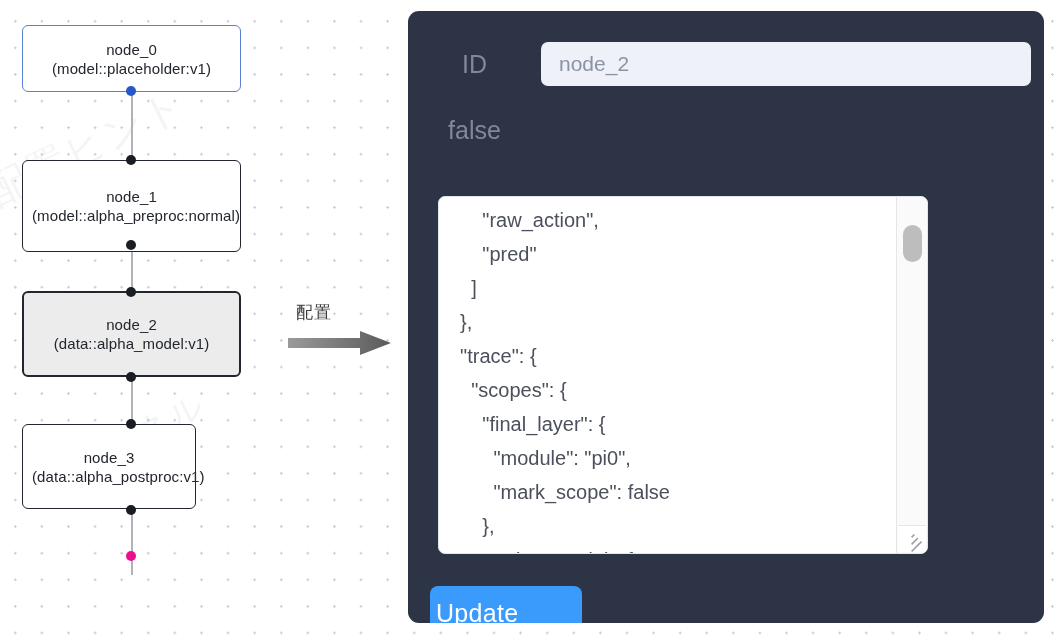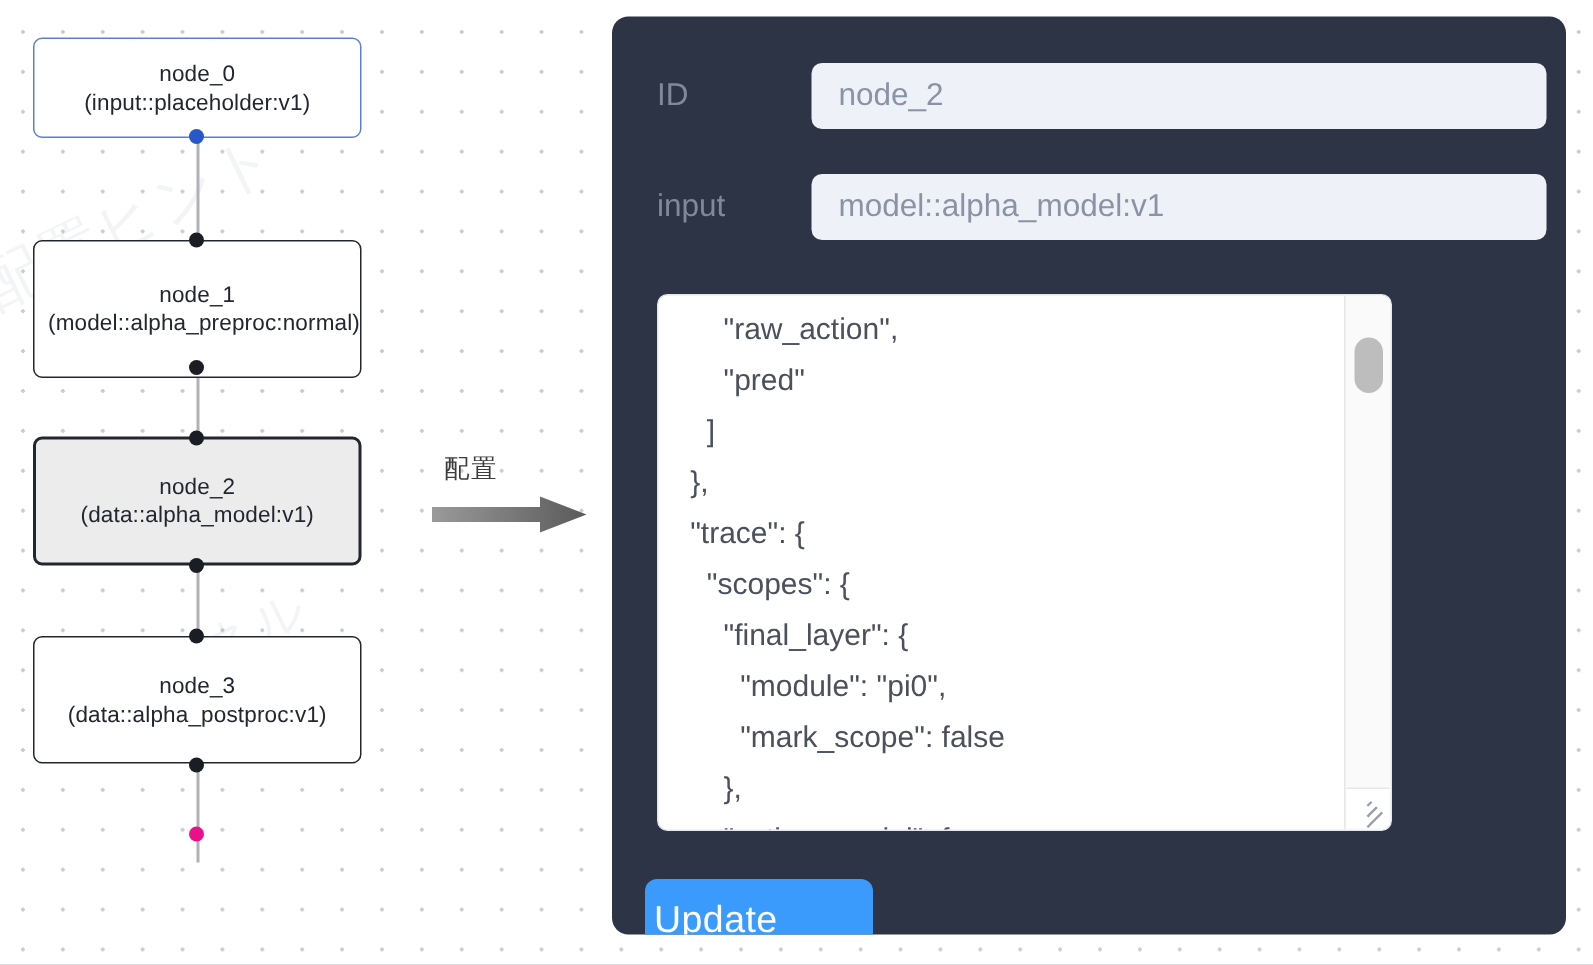--- a/index.html
+++ b/index.html
@@ -115,25 +115,25 @@
     box-sizing: border-box;
     overflow: hidden;
   }
   .field-row {
     position: absolute;
     display: flex;
     align-items: center;
   }
   .field-label {
     width: 103px;
-    text-align: left;
+    text-align: center;
     padding-right: 30px;
     box-sizing: border-box;
     color: #808899;
-    font-size: 21px;
+    font-size: 25px;
     font-family: "Liberation Sans", sans-serif;
   }
   .field-input {
     box-sizing: border-box;
     background: #eef1f7;
     border: none;
     border-radius: 7px;
     color: #8a93a5;
     font-size: 21px;
     padding: 0 18px;
@@ -232,37 +232,37 @@
   <div class="wm w2">設定パネル</div>
   <div class="wm w3">設定ヒント</div>
   <div class="wm w4">配置パネル</div>
 
   <div class="edge" style="left:131px; top:90px;  height:70px;"></div>
   <div class="edge" style="left:131px; top:244px; height:68px;"></div>
   <div class="edge" style="left:131px; top:376px; height:67px;"></div>
   <div class="edge" style="left:131px; top:509px; height:66px;"></div>
 
   <div class="node blue" style="left:22px; top:25px; width:219px; height:67px;">
-    <span class="ntext"><span>node_0</span><br><span>(input::placeholder:v1)</span></span>
+    <span class="ntext"><span>node_0</span><br><span>(model::placeholder:v1)</span></span>
   </div>
   <div class="handle blue" style="left:131px; top:91px;"></div>
 
   <div class="node plain" style="left:22px; top:160px; width:219px; height:92px;">
     <span class="ntext"><span>node_1</span><br><span>(model::alpha_preproc:normal)</span></span>
   </div>
   <div class="handle" style="left:131px; top:160px;"></div>
   <div class="handle" style="left:131px; top:245px;"></div>
 
   <div class="node sel" style="left:22px; top:291px; width:219px; height:86px;">
     <span class="ntext"><span>node_2</span><br><span>(data::alpha_model:v1)</span></span>
   </div>
   <div class="handle" style="left:131px; top:292px;"></div>
   <div class="handle" style="left:131px; top:377px;"></div>
 
-  <div class="node plain" style="left:22px; top:424px; width:219px; height:85px;align-items:center;">
+  <div class="node plain" style="left:22px; top:424px; width:174px; height:85px;align-items:center;">
     <span class="ntext"><span>node_3</span><br><span>(data::alpha_postproc:v1)</span></span>
   </div>
   <div class="handle" style="left:131px; top:424px;"></div>
   <div class="handle" style="left:131px; top:510px;"></div>
 
   <div class="handle pink" style="left:131px; top:556px;"></div>
 
   <div id="arrow-label">配置</div>
   <svg id="arrow-shape" viewBox="0 0 103 26">
     <defs>
@@ -275,22 +275,21 @@
   </svg>
 
   <div id="config-panel">
 
     <div class="field-row" id="id-row">
       <div class="field-label">ID</div>
       <input class="field-input" id="id-input" type="text" readonly="" value="node_2" style="">
     </div>
 
     <div class="field-row" id="type-row">
-      <div class="field-label">input</div>
-      <input class="field-input" id="type-input" type="text" readonly="" value="model::alpha_model:v1" style="">
+      <div class="field-label">false</div>
     </div>
 
     <div class="field-row" id="config-row">
       <div id="config-box">
         <pre id="config-text">      "raw_action",
       "pred"
     ]
   },
   "trace": {
     "scopes": {

